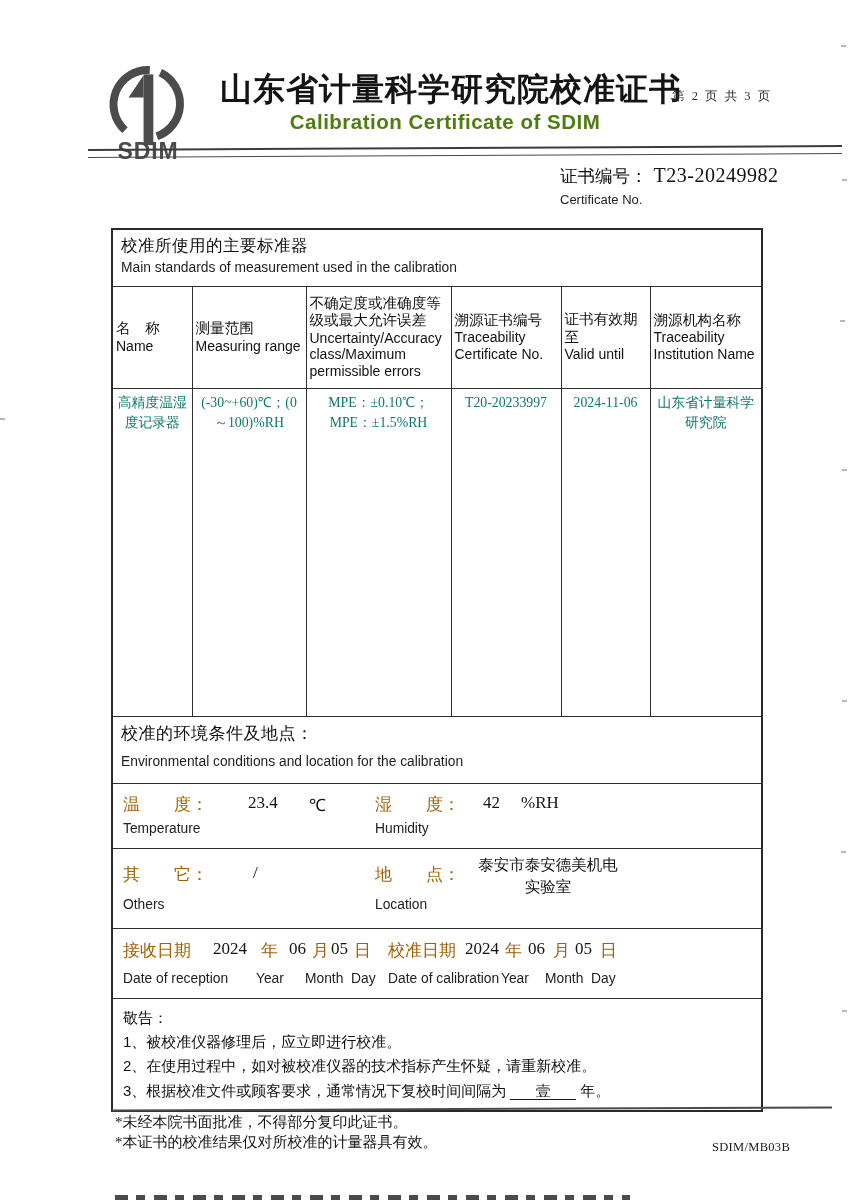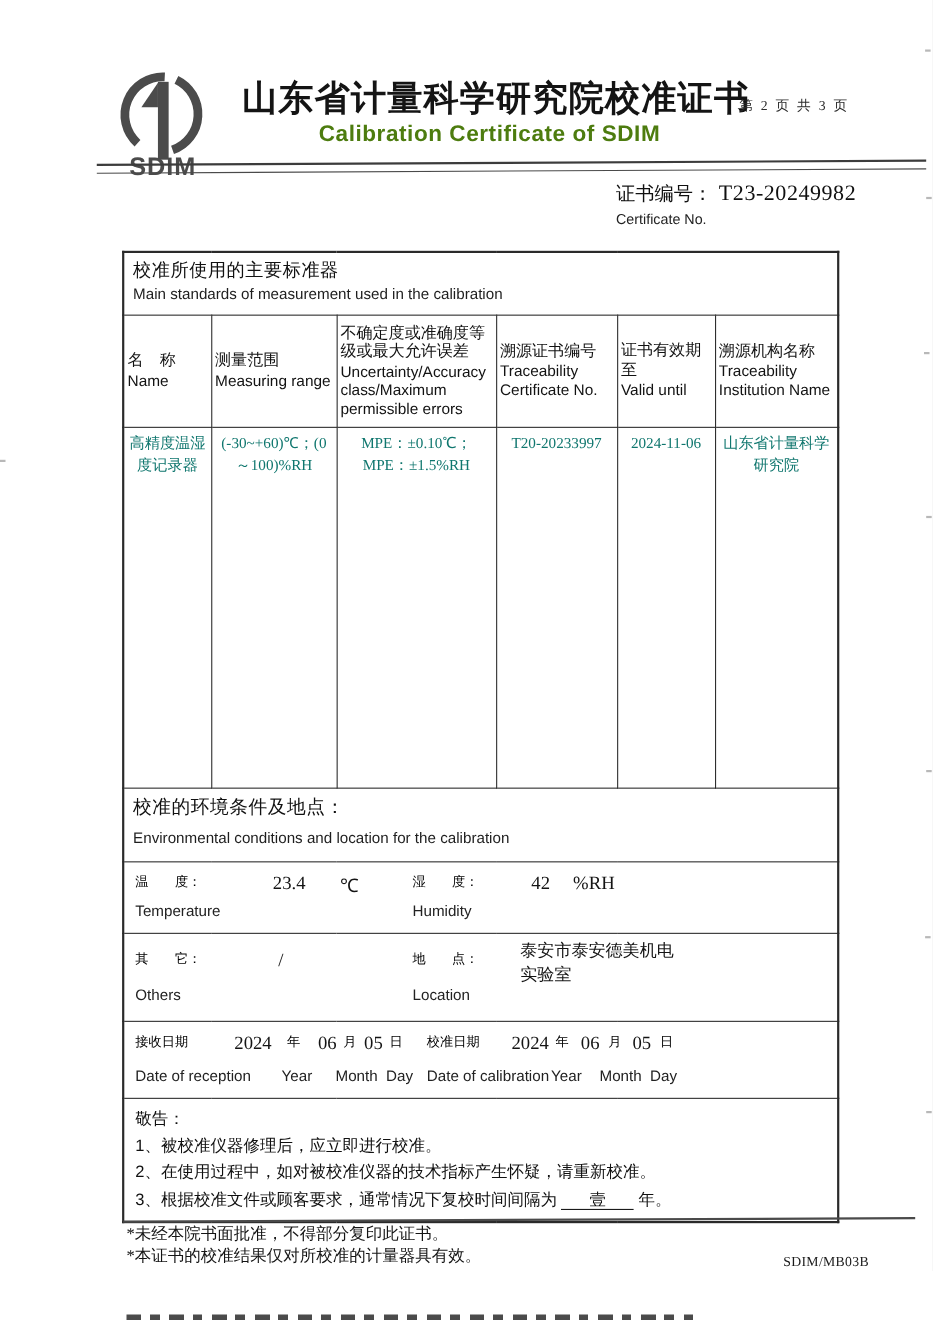--- a/index.html
+++ b/index.html
@@ -30,21 +30,21 @@
   table.main td{border:1.2px solid #2e2e2e;padding:0;vertical-align:middle;}
   table.main{border:2px solid #2a2a2a;}
   .sec-title{padding:5px 8px 4px 8px !important;vertical-align:top !important;}
   .sec-title .cn{font-size:16.5px;color:#111;letter-spacing:.5px;}
   .sec-title .en{font-size:13.8px;color:#1e1e1e;margin-top:3px;}
   .hdr{ text-align:left;font-size:14.6px;line-height:1.2;color:#121212;padding:8px 3px !important;}
   .hdr .en{font-size:14px;}
   .datacell{vertical-align:top !important;text-align:center;
             font-family:Liberation Serif, serif;
             font-size:13.8px;line-height:1.45;color:#0f766e;padding:4px 3px !important;}
-  .lblcn{font-size:12px;color:#000000;white-space:nowrap;}
+  .lblcn{font-size:17px;color:#a16207;white-space:nowrap;}
   .lblen{font-size:13.8px;color:#222;}
   .val{font-family:"Liberation Serif",serif;font-size:17px;color:#141414;}
 
   .rowE,.rowF,.rowG{position:relative;}
   .abs{position:absolute;white-space:nowrap;}
 
   .notes-cell{vertical-align:top !important;padding:7px 10px !important;}
   .notes-cell .nt{font-size:15px;line-height:1.62;color:#101010;}
   .interval{display:inline-block;min-width:66px;text-align:center;
             border-bottom:1.2px solid #1a1a1a;margin:0 4px;line-height:1.15;}
@@ -164,21 +164,21 @@
       </td>
     </tr>
 
     <tr style="height:80px">
       <td colspan="6">
         <div class="rowF" style="height:78px">
           <span class="abs lblcn" style="left:10px;top:14px">其　　它：</span>
           <span class="abs val" style="left:140px;top:14px">/</span>
           <span class="abs lblen" style="left:10px;top:48px">Others</span>
           <span class="abs lblcn" style="left:262px;top:14px">地　　点：</span>
-          <span class="abs val" style="left:360px;top:5px;width:150px;white-space:normal;font-size:15.5px;line-height:1.4">泰安市泰安德美机电实验室</span>
+          <span class="abs val" style="left:360px;top:5px;width:150px;white-space:normal;text-align:center;font-size:15.5px;line-height:1.4">泰安市泰安德美机电实验室</span>
           <span class="abs lblen" style="left:262px;top:48px">Location</span>
         </div>
       </td>
     </tr>
 
     <tr style="height:70px">
       <td colspan="6">
         <div class="rowG" style="height:68px;font-size:17px">
           <span class="abs lblcn" style="left:10px;top:10px">接收日期</span>
           <span class="abs val" style="left:100px;top:10px">2024</span>

